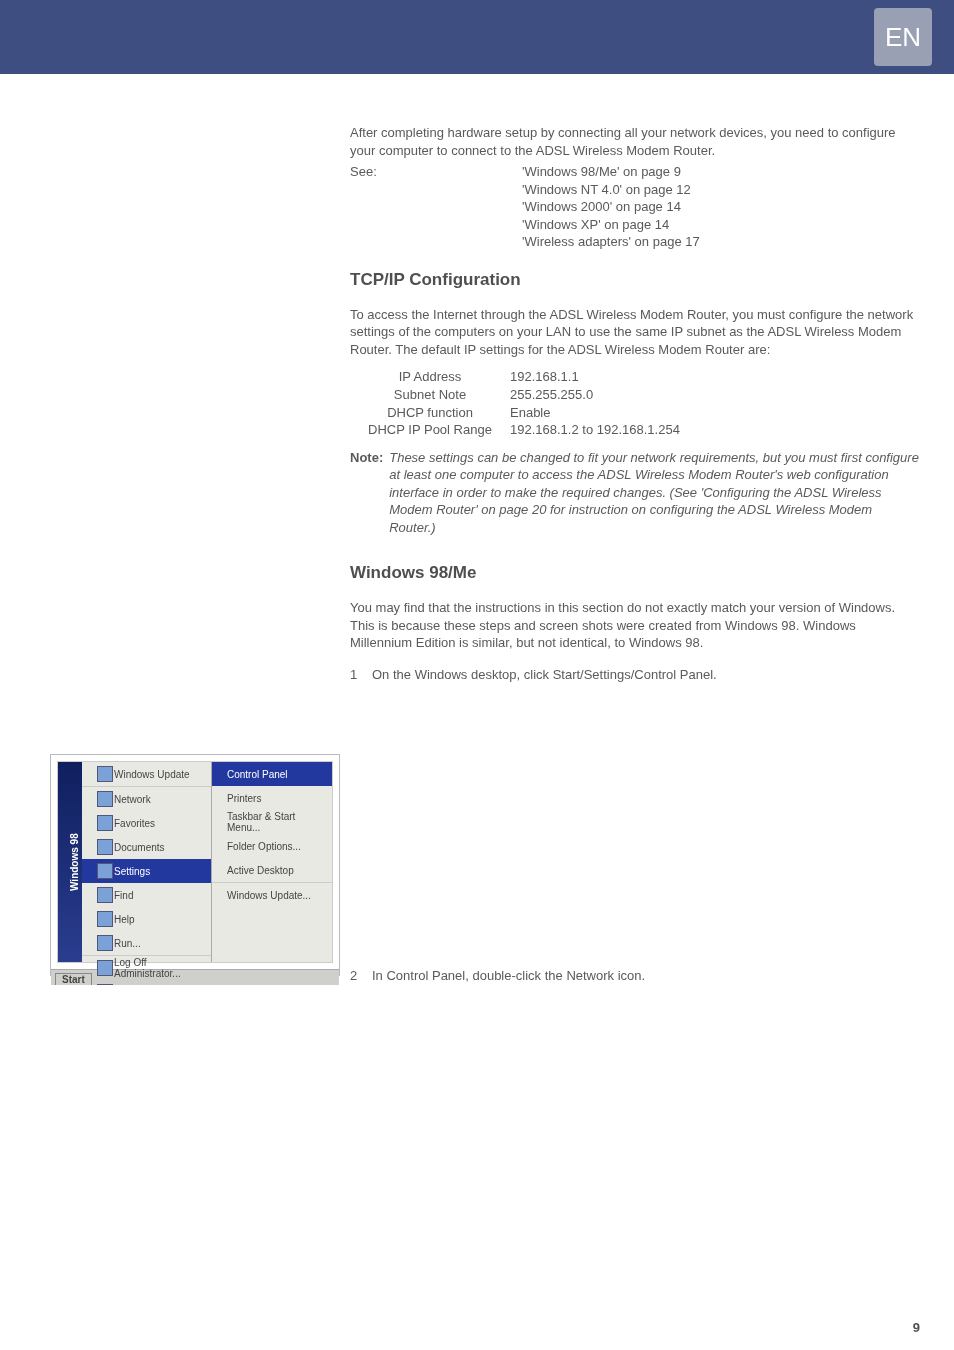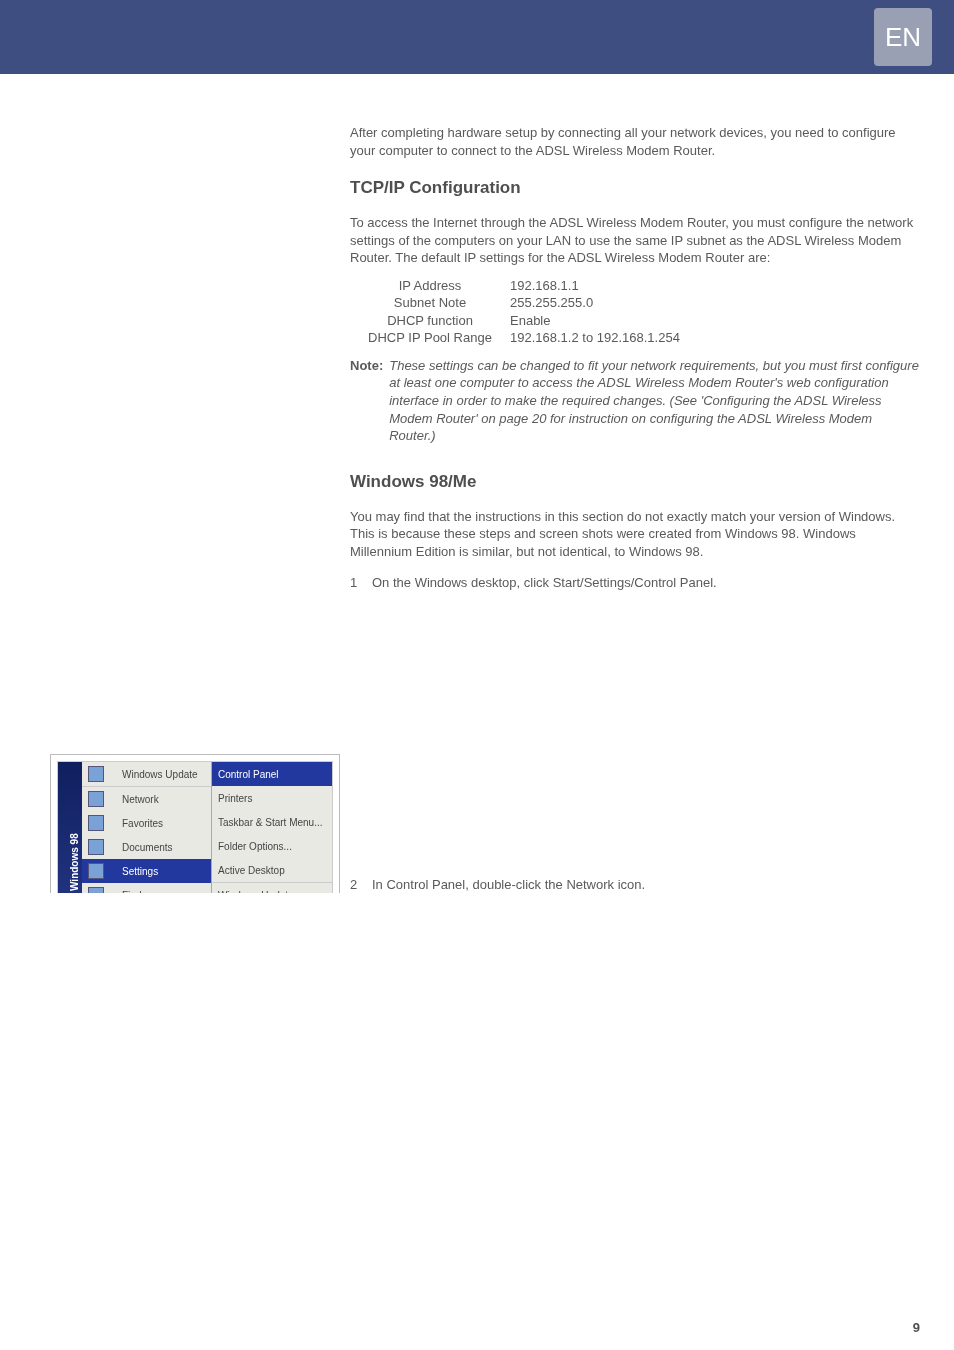--- a/index.html
+++ b/index.html
@@ -105,23 +105,23 @@
     writing-mode: vertical-rl;
     transform: rotate(180deg);
     font-size: 10px;
     font-weight: 700;
     padding: 4px 2px;
   }
   .sm-list { flex: 1; background:#e9e9e4; }
   .sm-item {
     display: flex;
     align-items: center;
-    padding: 2px 6px;
+    padding: 2px 15px;
     height: 20px;
-    gap: 18px;
+    gap: 1px;
   }
   .sm-item.sep { border-top: 1px solid #ccc; }
   .sm-item.sel { background:#23389f; color:#fff; }
   .sm-icon { width:14px; height:14px; background:#7aa2d6; border:1px solid #557; flex-shrink:0; }
   .sm-sub {
     width: 120px;
     background:#e9e9e4;
     border-left:1px solid #aaa;
   }
   .sm-sub .sm-item.sel { background:#23389f; color:#fff; }
@@ -212,20 +212,30 @@
 </head>
 <body>
 
 <div class="header-band">
   <div class="lang-badge">EN</div>
 </div>
 
 <div class="content">
   <div class="main-col">
     <p>After completing hardware setup by connecting all your network devices, you need to configure your computer to connect to the ADSL Wireless Modem Router.</p>
+    <div style="display:flex;">
+      <span style="width:172px;">See:</span>
+      <div>
+        <div>'Windows 98/Me' on page 9</div>
+        <div>'Windows NT 4.0' on page 12</div>
+        <div>'Windows 2000' on page 14</div>
+        <div>'Windows XP' on page 14</div>
+        <div>'Wireless adapters' on page 17</div>
+      </div>
+    </div>
 
     <div class="section-h">TCP/IP Configuration</div>
     <p>To access the Internet through the ADSL Wireless Modem Router, you must configure the network settings of the computers on your LAN to use the same IP subnet as the ADSL Wireless Modem Router. The default IP settings for the ADSL Wireless Modem Router are:</p>
 
     <div class="ip-table">
       <div class="ip-row">
         <div class="ip-label">IP Address</div>
         <div>192.168.1.1</div>
       </div>
       <div class="ip-row">

